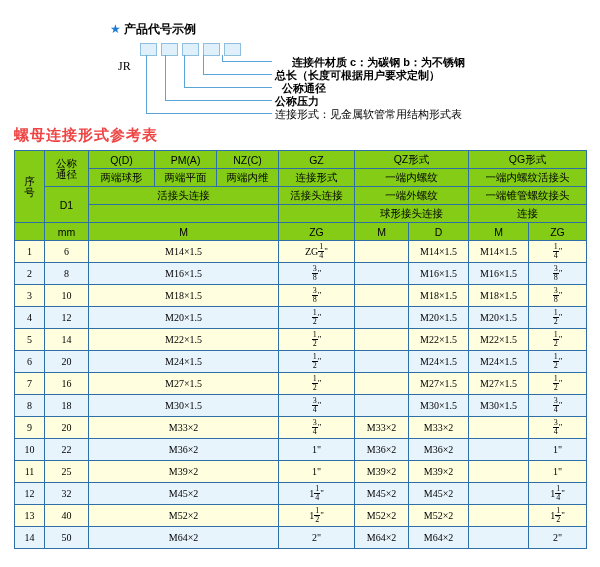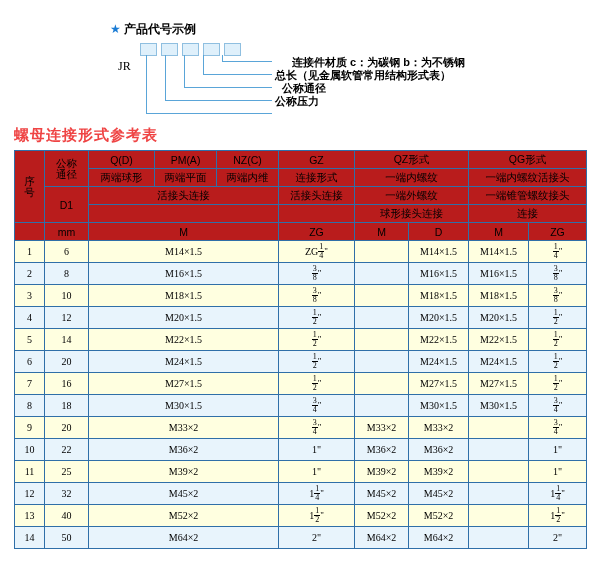--- a/index.html
+++ b/index.html
@@ -35,21 +35,21 @@
   td,th{
     border:1px solid #2f6fa8;
     text-align:center;
     vertical-align:middle;
     font-size:10px;
     padding:0;
     height:17px;
     color:#000;
     font-family:"Liberation Serif",serif;
   }
-  thead td{background:#b91c1c;font-family:"Liberation Sans",sans-serif;font-size:10.5px;}
+  thead td{background:#84cc16;font-family:"Liberation Sans",sans-serif;font-size:10.5px;}
   .hdr-cn{font-family:"Liberation Sans",sans-serif;}
   tbody tr td{background:#ffffe0;height:21px;}
   tbody tr.alt td{background:#e8f4fc;}
   .frac{display:inline-block;vertical-align:middle;text-align:center;font-size:8px;line-height:1;}
   .frac i{display:block;font-style:normal;border-bottom:1px solid #000;padding:0 1px;}
   .frac u{display:block;text-decoration:none;padding:0 1px;}
   .mix{display:inline-block;vertical-align:middle;}
   .q{font-size:9px;}
 </style>
 </head>
@@ -76,23 +76,24 @@
   <i class="lead" style="left:184px;top:55px;width:1px;height:33px;"></i>
   <i class="lead" style="left:184px;top:87px;width:88px;height:1px;"></i>
 
   <i class="lead" style="left:165px;top:55px;width:1px;height:46px;"></i>
   <i class="lead" style="left:165px;top:100px;width:107px;height:1px;"></i>
 
   <i class="lead" style="left:146px;top:55px;width:1px;height:59px;"></i>
   <i class="lead" style="left:146px;top:113px;width:126px;height:1px;"></i>
 
   <span class="lbl" style="left:285px;top:55px;margin-left:7px;">连接件材质  c：为碳钢  b：为不锈钢</span>
-  <span class="lbl" style="left:275px;top:68px;">总长（见金属软管常用结构形式表）</span>
+  <span class="lbl" style="left:275px;top:68px;">总长（长度可根据用户要求定制）</span>
   <span class="lbl" style="left:282px;top:81px;">公称通径</span>
   <span class="lbl" style="left:275px;top:94px;">公称压力</span>
+  <span class="lbl thin" style="left:275px;top:107px;">连接形式：见金属软管常用结构形式表</span>
 </div>
 
 <div id="table-title">螺母连接形式参考表</div>
 
 <div id="tbl-wrap">
 <table>
   <colgroup>
     <col style="width:30px">
         <col style="width:44px">
     <col style="width:66px">

